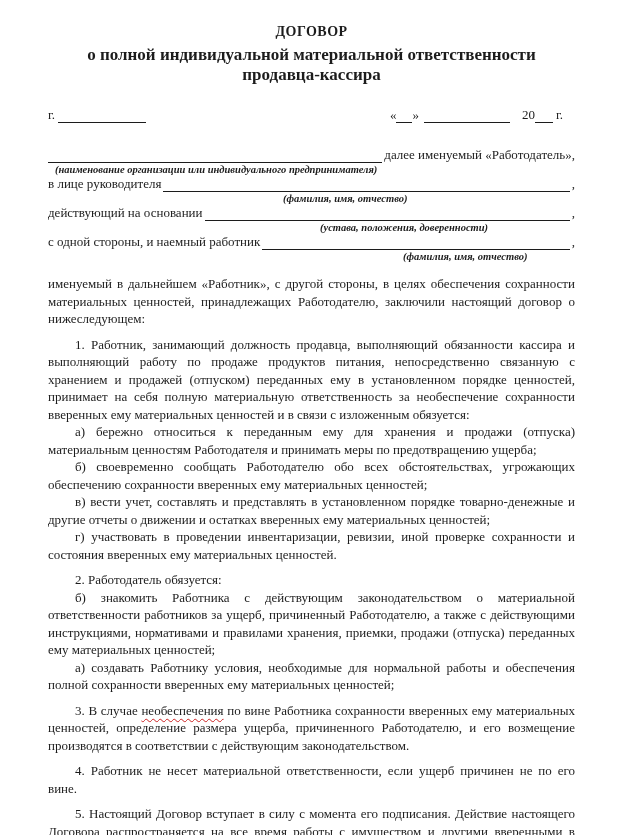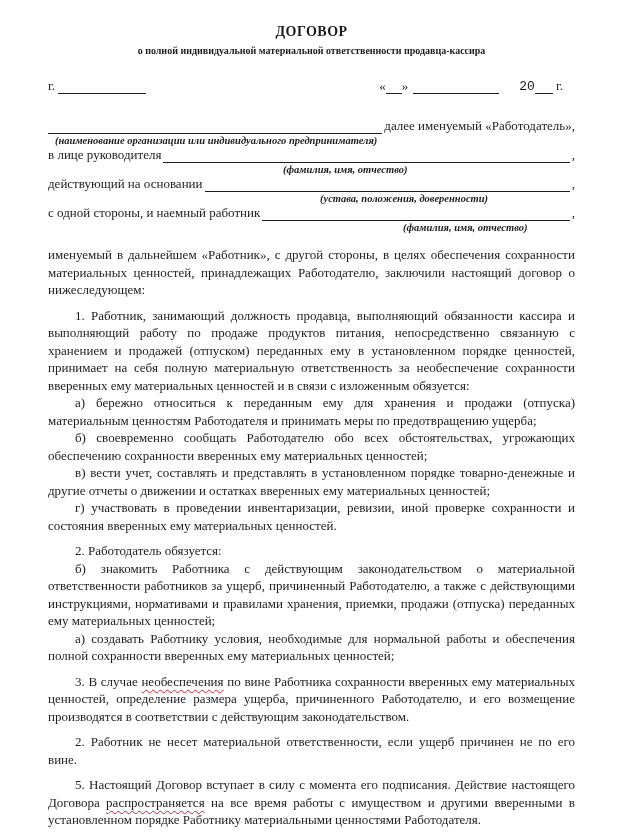--- a/index.html
+++ b/index.html
@@ -17,21 +17,21 @@
   }
   .title {
     text-align: center;
     font-weight: bold;
     font-size: 14px;
     letter-spacing: 0.5px;
   }
   .subtitle {
     text-align: center;
     font-weight: bold;
-    font-size: 10px;
+    font-size: 17px;
     margin-top: 5px;
   }
   .meta-row {
     display: flex;
     align-items: flex-end;
     margin-top: 22px;
     font-size: 13px;
   }
   .city-group { display: flex; align-items: flex-end; }
   .date-group { display: flex; align-items: flex-end; margin-left: auto; margin-right: 12px; }
@@ -89,21 +89,21 @@
   <div class="meta-row">
     <span class="city-group">
       <span>г.</span>
       <span class="blank city-blank"></span>
     </span>
     <span class="date-group">
       <span>«</span>
       <span class="blank day-blank"></span>
       <span>»</span>
       <span class="blank month-blank"></span>
-      <span style="margin-left:20px;font-family:Liberation Mono, monospace;">20</span>
+      <span style="margin-left:12px;">20</span>
       <span class="blank year-blank"></span>
       <span style="margin-left:3px;">г.</span>
     </span>
   </div>
 
   <div class="frow row-employer">
     <span class="blank grow" style="margin-left:0;"></span>
     <span>далее именуемый «Работодатель»,</span>
   </div>
   <div class="caption cap-employer">(наименование организации или индивидуального предпринимателя)</div>
@@ -138,19 +138,19 @@
   <div class="para indent">г) участвовать в проведении инвентаризации, ревизии, иной проверке сохранности и состояния вверенных ему материальных ценностей.</div>
 
   <div class="para indent clause">2. Работодатель обязуется:</div>
   <div class="para indent">б) знакомить Работника с действующим законодательством о материальной ответственности работников за ущерб, причиненный Работодателю, а также с действующими инструкциями, нормативами и правилами хранения, приемки, продажи (отпуска) переданных ему материальных ценностей;</div>
   <div class="para indent">а) создавать Работнику условия, необходимые для нормальной работы и обеспечения полной сохранности вверенных ему материальных ценностей;</div>
 
   <div class="para indent clause">
     <span>3. В случае </span><span class="sq">необеспечения</span><span> по вине Работника сохранности вверенных ему материальных ценностей, определение размера ущерба, причиненного Работодателю, и его возмещение производятся в соответствии с действующим законодательством.</span>
   </div>
 
-  <div class="para indent clause">2. Работник не несет материальной ответственности, если ущерб причинен не по его вине.</div>
+  <div class="para indent clause">4. Работник не несет материальной ответственности, если ущерб причинен не по его вине.</div>
 
   <div class="para indent clause">
     <span>5. Настоящий Договор вступает в силу с момента его подписания. Действие настоящего Договора </span><span class="sq">распространяется</span><span> на все время работы с имуществом и другими вверенными в установленном порядке Работнику материальными ценностями Работодателя.</span>
   </div>
 
 </div>
 
 </body></html>

